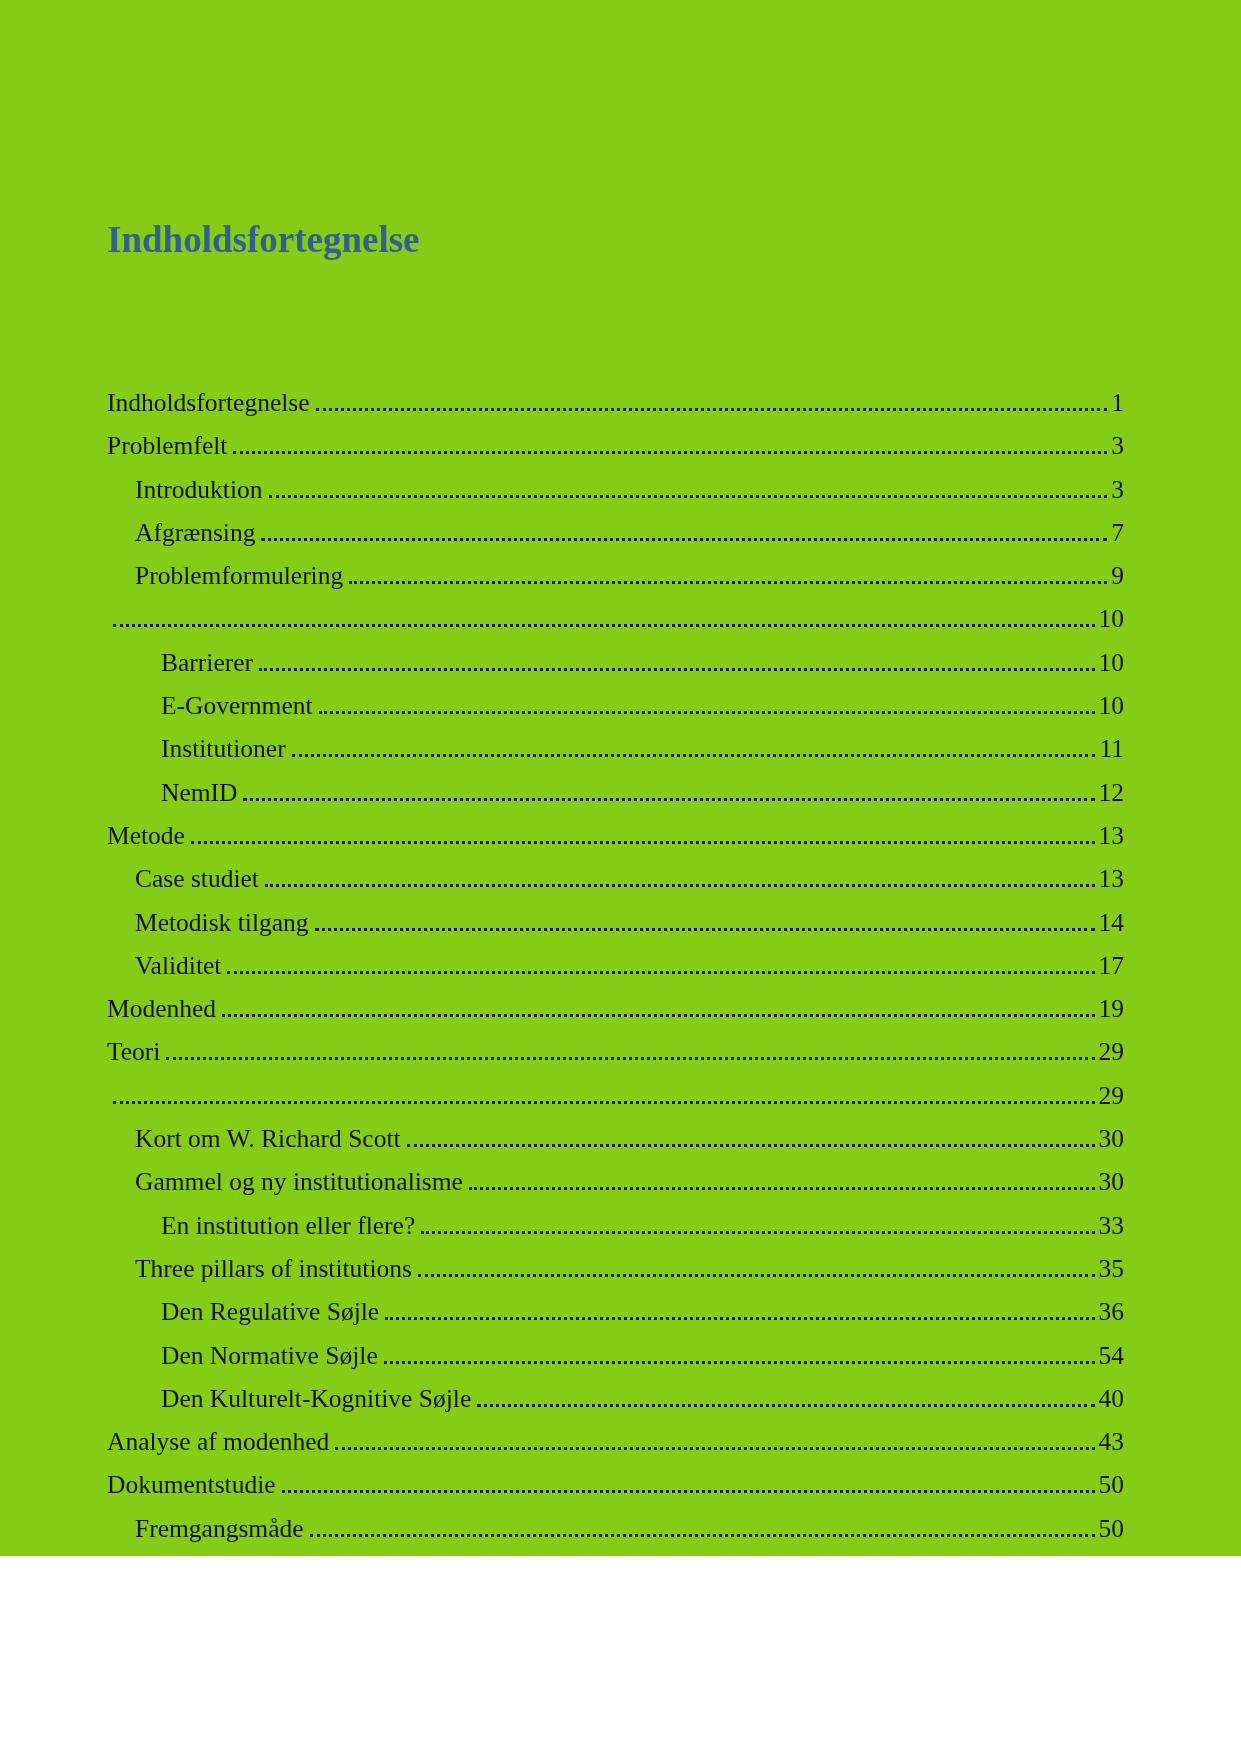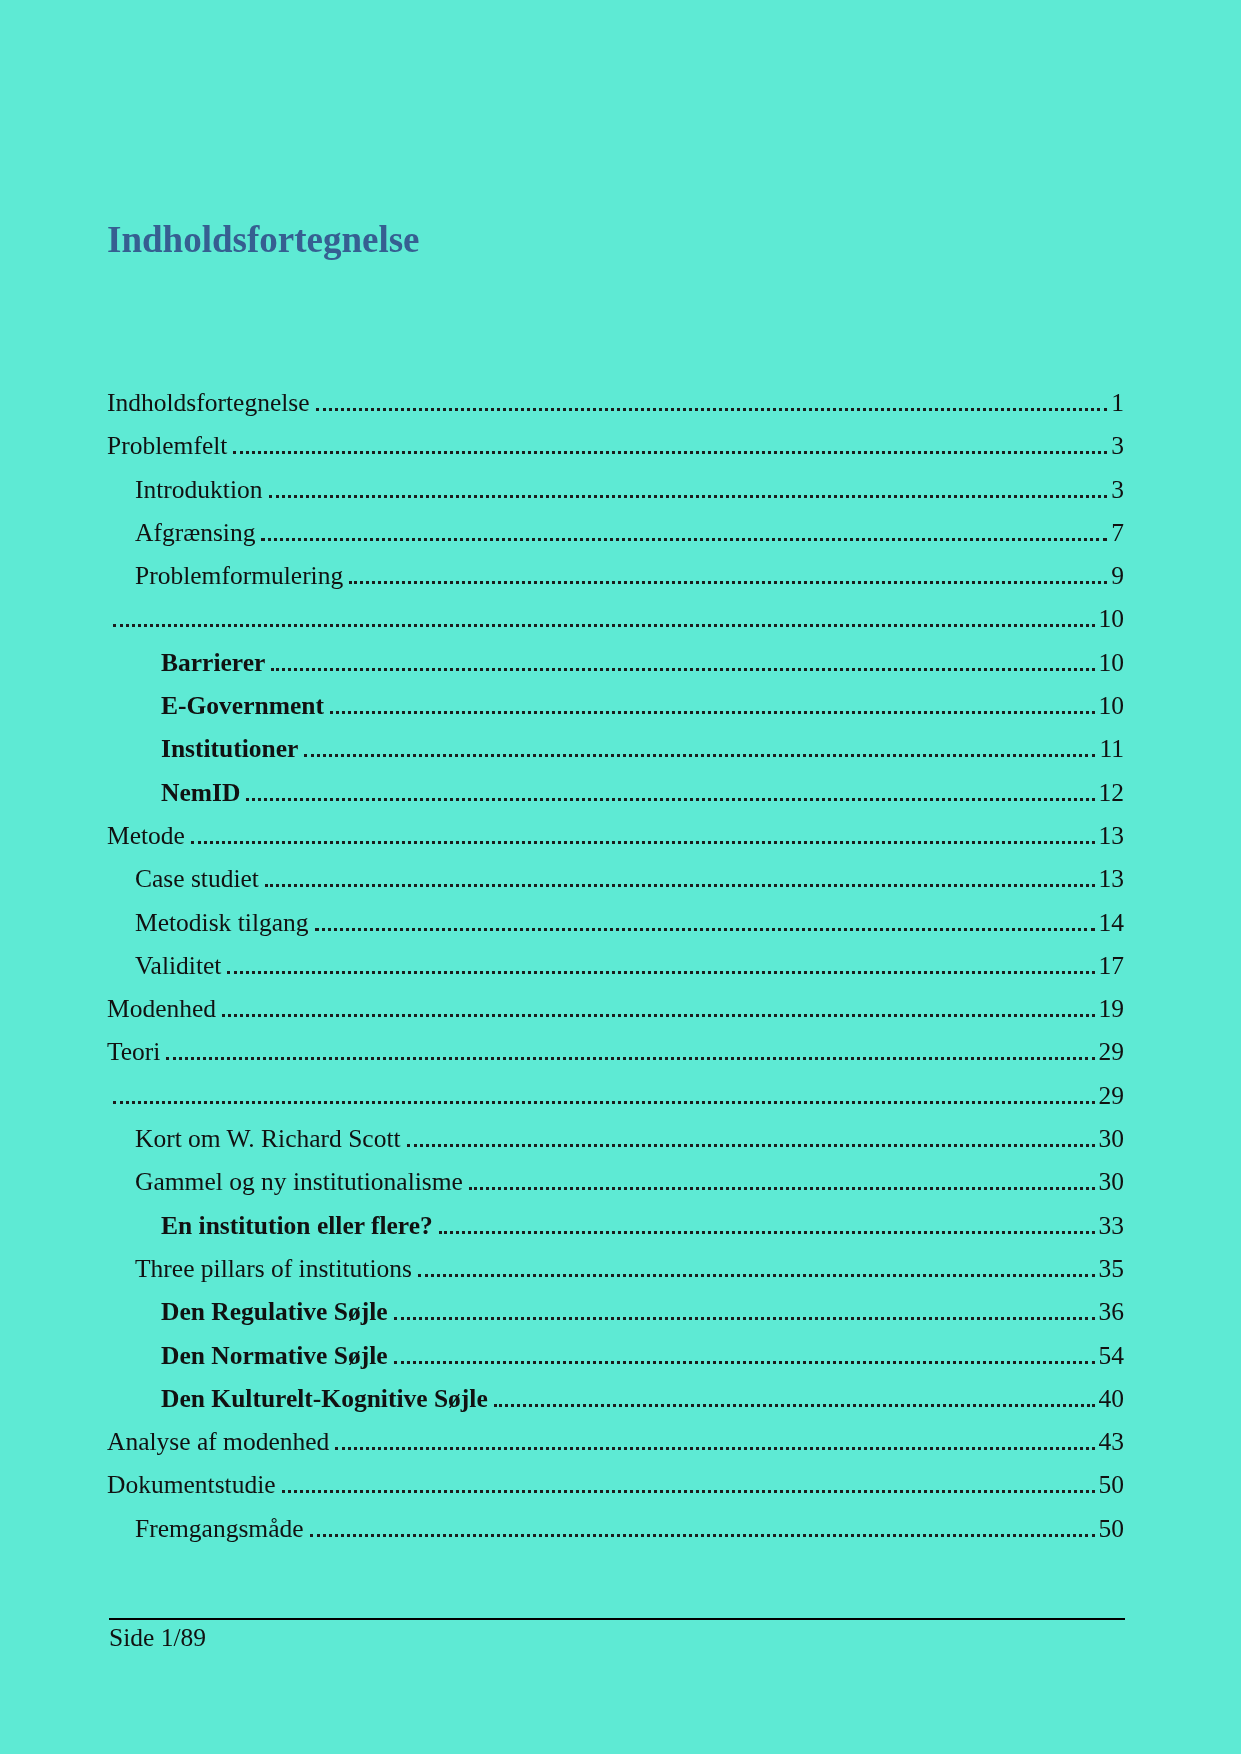--- a/index.html
+++ b/index.html
@@ -3,23 +3,23 @@
 <meta charset="utf-8">
 <style>
   html, body {
     margin: 0;
     padding: 0;
     background: #ffffff;
   }
   .page {
     position: relative;
     width: 1241px;
-    height: 1754px;
+    height: 1556px;
     margin: 0 auto;
-    background: #5eead4;
+    background: #84cc16;
     box-sizing: border-box;
     font-family: "Liberation Serif", "DejaVu Serif", serif;
     color: #111111;
     overflow: hidden;
   }
   .doc-title {
     position: absolute;
     left: 107px;
     top: 218px;
     margin: 0;
@@ -37,21 +37,21 @@
   }
   .toc-row {
     display: flex;
     align-items: baseline;
     height: 43.3px;
     font-size: 25.5px;
     line-height: 43.3px;
     cursor: default;
   }
   .toc-row.lvl-1 .toc-label { padding-left: 28px; }
-  .toc-row.lvl-2 .toc-label { padding-left: 54px; font-weight: bold; }
+  .toc-row.lvl-2 .toc-label { padding-left: 54px; }
   .toc-label {
     white-space: nowrap;
     color: #111111;
   }
   .leader {
     flex: 1 1 auto;
     min-width: 20px;
     height: 0;
     border-bottom: 3px dotted #1c1c1c;
     margin: 0 4px 0 6px;

